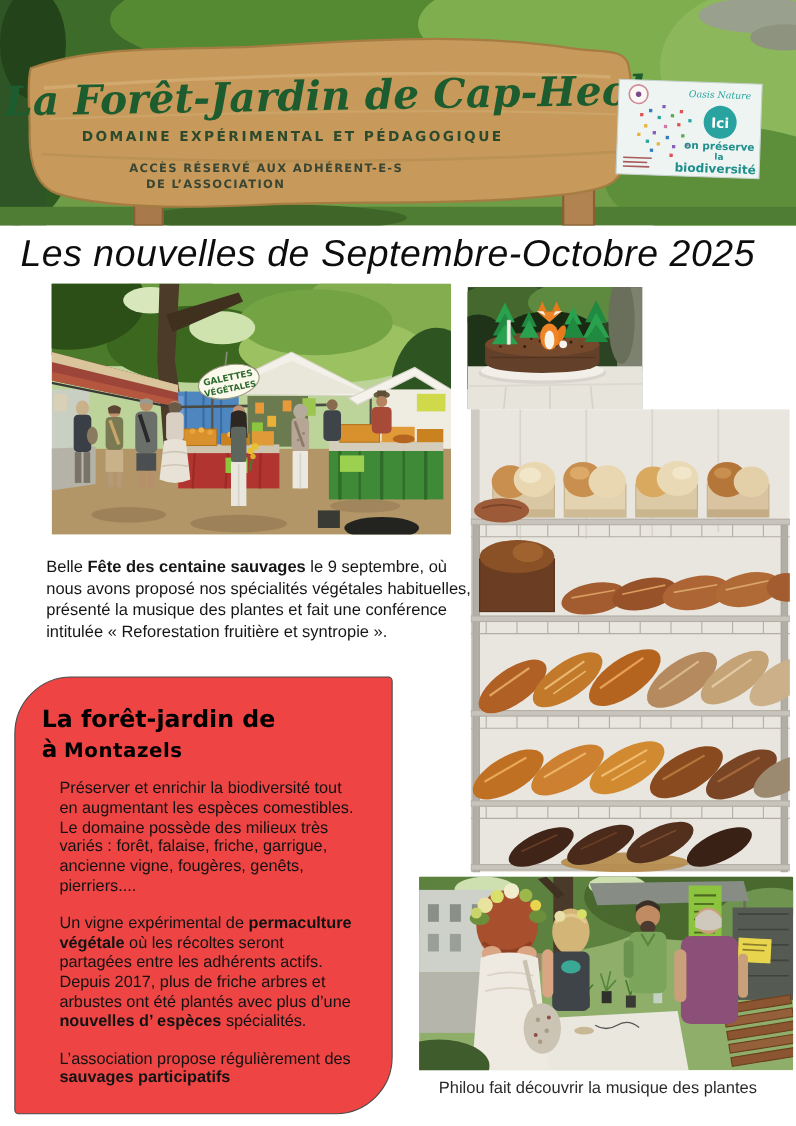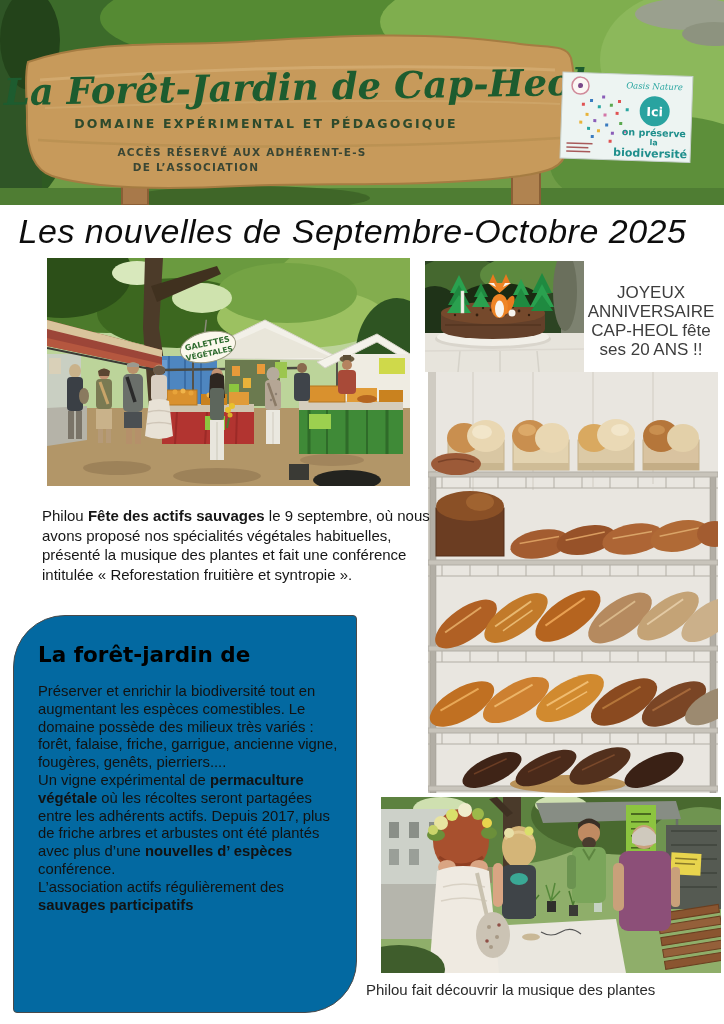--- a/index.html
+++ b/index.html
@@ -20,31 +20,31 @@
   .bottom-photo{left:381px;top:797px;width:340px;height:176px;}
   
   .birthday{left:580px;top:283px;width:142px;text-align:center;
       font-size:17px;line-height:19px;color:#3d3d3d;}
   
   .fete-para{left:42px;top:491px;width:388px;font-size:15px;line-height:19.5px;color:#161616;}
   .fete-para b{font-weight:bold;}
   
   .info-box{left:13px;top:615px;width:344px;height:398px;box-sizing:border-box;
       border:1.5px solid #4a4a4a;border-radius:52px 4px 52px 4px;
-      padding:26px 16px 0 24px;background:#0369a1;}
+      padding:26px 16px 0 24px;background:#ef4444;}
   .box-heading{font-family:"DejaVu Sans",sans-serif;font-weight:bold;
       font-size:21.5px;line-height:25px;color:#000;}
   .box-location{margin-top:2px;font-family:"DejaVu Sans",sans-serif;font-weight:bold;color:#000;}
   .box-location .loc-a{font-size:21px;}
   .box-location .loc-name{font-size:18px;margin-left:6px;letter-spacing:0.5px;}
-  .box-p{margin:0;font-size:14.8px;line-height:17.8px;color:#121212;}
+  .box-p{margin:16px;font-size:14.8px;line-height:17.8px;color:#121212;}
   .box-p.first{margin-top:16px;}
   .box-p b{font-weight:bold;}
   
-  .bottom-caption{left:366px;top:981px;width:355px;
+  .bottom-caption{left:366px;top:981px;width:355px;text-align:center;
       font-size:15px;color:#2a2a2a;}
 </style>
 </head>
 <body>
 
 <div id="page">
 
   <div class="abs header-photo">
     <svg width="724" height="205" viewBox="0 0 724 205">
       <rect width="724" height="205" fill="#6f9c46"></rect>
@@ -334,26 +334,20 @@
         <polygon points="-8,2 -4,-7 0,2" fill="#e87a1e"></polygon>
         <polygon points="5,2 9,-7 13,2" fill="#e87a1e"></polygon>
         <polygon points="-9,2 14,2 2.5,12" fill="#ef8526"></polygon>
         <polygon points="-9,2 -3,2 -1,6" fill="#f7f4ee"></polygon>
         <polygon points="14,2 8,2 6,6" fill="#f7f4ee"></polygon>
       </g>
       <rect x="36" y="30" width="3" height="22" fill="#f2efe8" stroke="#d9d5ca" stroke-width="0.5"></rect>
     </svg>
   </div>
 
-  <div class="abs birthday">
-    <div>JOYEUX</div>
-    <div>ANNIVERSAIRE</div>
-    <div>CAP-HEOL fête</div>
-    <div>ses 20 ANS !!</div>
-  </div>
 
   <div class="abs bread-photo">
     <svg width="290" height="421" viewBox="0 0 290 421">
       <rect width="290" height="421" fill="#e9e6e0"></rect>
       <rect x="0" y="0" width="8" height="421" fill="#cfcbc2"></rect>
       <line x1="45" y1="0" x2="45" y2="120" stroke="#d8d4cc" stroke-width="1.5"></line>
       <line x1="105" y1="0" x2="105" y2="118" stroke="#d8d4cc" stroke-width="1.5"></line>
       <line x1="165" y1="0" x2="165" y2="115" stroke="#d8d4cc" stroke-width="1.5"></line>
       <line x1="225" y1="0" x2="225" y2="112" stroke="#d8d4cc" stroke-width="1.5"></line>
       <rect x="2" y="100" width="6" height="321" fill="#b2aea5" stroke="#9a968d" stroke-width="0.5"></rect>
@@ -500,29 +494,30 @@
             <ellipse rx="33" ry="14" fill="#52301d"></ellipse>
             <line x1="-18" y1="-4" x2="18" y2="-4" stroke="#7a492b" stroke-width="1.5"></line>
           </g>
         <g transform="translate(226,398) rotate(-25)">
             <ellipse rx="32" ry="13" fill="#3a2115"></ellipse>
           </g>
       </g>
     </svg>
   </div>
 
-  <p class="abs fete-para"><span>Philou </span><b>Fête des actifs sauvages</b><span> le 9 septembre, où nous avons proposé nos spécialités végétales habituelles, présenté la musique des plantes et fait une conférence intitulée « Reforestation fruitière et syntropie ».</span></p>
+  <p class="abs fete-para"><span>Belle </span><b>Fête des centaine sauvages</b><span> le 9 septembre, où nous avons proposé nos spécialités végétales habituelles, présenté la musique des plantes et fait une conférence intitulée « Reforestation fruitière et syntropie ».</span></p>
 
   <div class="abs info-box">
     <div class="box-heading">
       <div>La forêt-jardin de</div>
     </div>
+    <div class="box-location"><span class="loc-a">à</span><span class="loc-name">Montazels</span></div>
     <p class="box-p first"><span>Préserver et enrichir la biodiversité tout en augmentant les espèces comestibles. Le domaine possède des milieux très variés : forêt, falaise, friche, garrigue, ancienne vigne, fougères, genêts, pierriers....</span></p>
-    <p class="box-p"><span>Un vigne expérimental de </span><b>permaculture végétale</b><span> où les récoltes seront partagées entre les adhérents actifs. Depuis 2017, plus de friche arbres et arbustes ont été plantés avec plus d’une </span><b>nouvelles d’ espèces</b><span> conférence.</span></p>
-    <p class="box-p"><span>L’association actifs régulièrement des </span><b>sauvages participatifs</b></p>
+    <p class="box-p"><span>Un vigne expérimental de </span><b>permaculture végétale</b><span> où les récoltes seront partagées entre les adhérents actifs. Depuis 2017, plus de friche arbres et arbustes ont été plantés avec plus d’une </span><b>nouvelles d’ espèces</b><span> spécialités.</span></p>
+    <p class="box-p"><span>L’association propose régulièrement des </span><b>sauvages participatifs</b></p>
   </div>
 
   <div class="abs bottom-photo">
     <svg width="340" height="176" viewBox="0 0 340 176">
       <rect width="340" height="176" fill="#8fae6a"></rect>
       <ellipse cx="100" cy="25" rx="120" ry="45" fill="#5d8240"></ellipse>
       <ellipse cx="250" cy="18" rx="100" ry="40" fill="#49692f"></ellipse>
       <ellipse cx="320" cy="60" rx="60" ry="50" fill="#6f9450"></ellipse>
       <ellipse cx="60" cy="12" rx="28" ry="12" fill="#cfe0b0"></ellipse>
       <ellipse cx="180" cy="8" rx="26" ry="10" fill="#cfe0b0"></ellipse>

